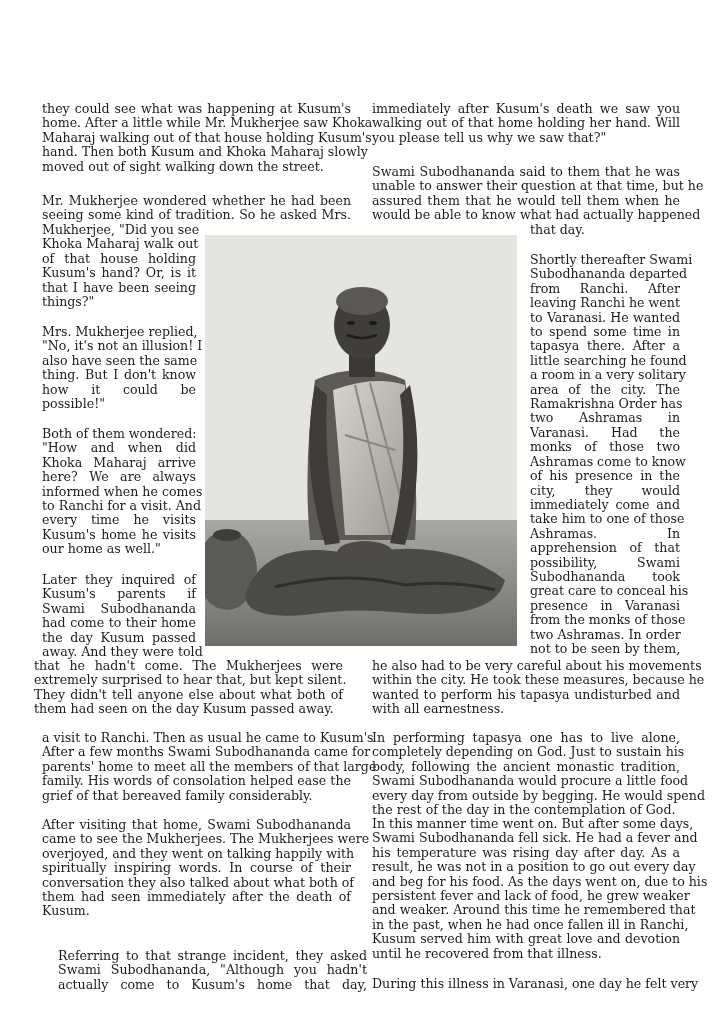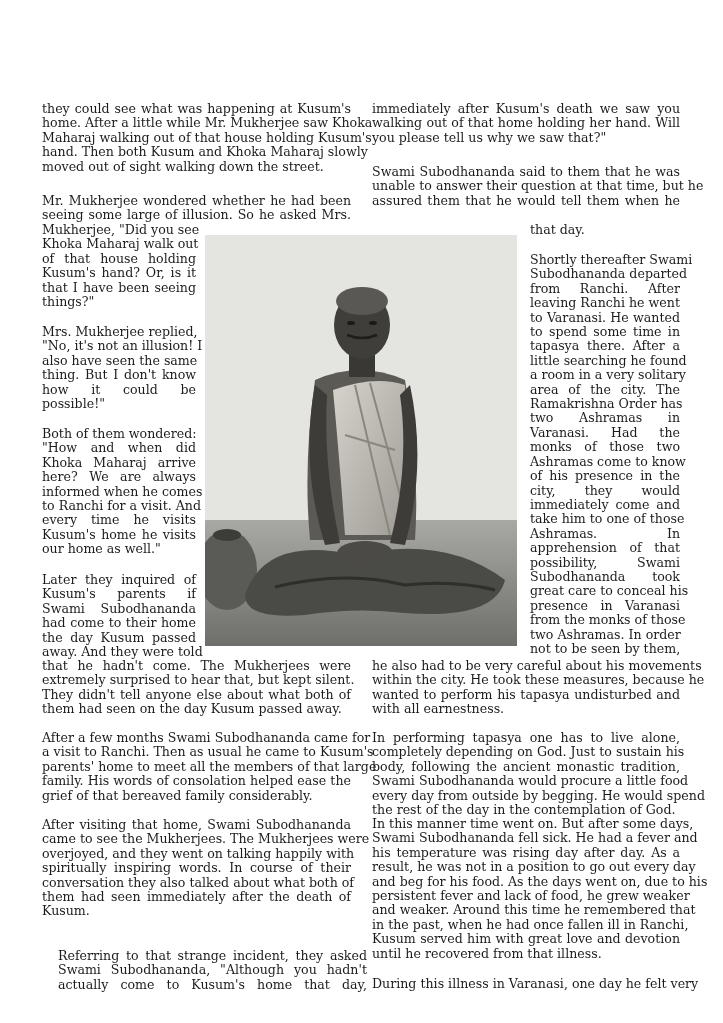--- a/index.html
+++ b/index.html
@@ -24,21 +24,21 @@
       <span class="line">they could see what was happening at Kusum's</span>
       <span class="line">home. After a little while Mr. Mukherjee saw Khoka</span>
       <span class="line">Maharaj walking out of that house holding Kusum's</span>
       <span class="line">hand. Then both Kusum and Khoka Maharaj slowly</span>
       <span class="line last">moved out of sight walking down the street.</span>
     </div>
   </div>
 
   <div class="blk col" style="left:42px; top:154px; width:309px;">
     <span class="line">Mr. Mukherjee wondered whether he had been</span>
-    <span class="line">seeing some large of illusion. So he asked Mrs.</span>
+    <span class="line">seeing some kind of tradition. So he asked Mrs.</span>
   </div>
   <div class="blk col" style="left:42px; top:183px; width:154px;">
     <span class="line last">Mukherjee, "Did you see</span>
     <span class="line">Khoka Maharaj walk out</span>
     <span class="line">of that house holding</span>
     <span class="line">Kusum's hand? Or, is it</span>
     <span class="line">that I have been seeing</span>
     <span class="line last">things?"</span>
   </div>
 
@@ -64,30 +64,30 @@
   </div>
 
   <div class="blk col" style="left:42px; top:533px; width:154px;">
     <span class="line">Later they inquired of</span>
     <span class="line">Kusum's parents if</span>
     <span class="line">Swami Subodhananda</span>
     <span class="line">had come to their home</span>
     <span class="line">the day Kusum passed</span>
     <span class="line">away. And they were told</span>
   </div>
-  <div class="blk col" style="left:42px; top:619px; width:309px;">
+  <div class="blk col" style="left:34px; top:619px; width:309px;">
     <span class="line">that he hadn't come. The Mukherjees were</span>
     <span class="line">extremely surprised to hear that, but kept silent.</span>
     <span class="line">They didn't tell anyone else about what both of</span>
     <span class="line last">them had seen on the day Kusum passed away.</span>
   </div>
 
   <div class="blk col" style="left:42px; top:691px; width:309px;">
+    <span class="line">a visit to Ranchi. Then as usual he came to Kusum's</span>
     <span class="line">After a few months Swami Subodhananda came for</span>
-    <span class="line">a visit to Ranchi. Then as usual he came to Kusum's</span>
     <span class="line">parents' home to meet all the members of that large</span>
     <span class="line">family. His words of consolation helped ease the</span>
     <span class="line last">grief of that bereaved family considerably.</span>
   </div>
 
   <div class="blk col" style="left:42px; top:778px; width:309px;">
     <span class="line">After visiting that home, Swami Subodhananda</span>
     <span class="line">came to see the Mukherjees. The Mukherjees were</span>
     <span class="line">overjoyed, and they went on talking happily with</span>
     <span class="line">spiritually inspiring words. In course of their</span>
@@ -105,20 +105,21 @@
   <div class="blk col" style="left:372px; top:62px; width:308px;">
     <span class="line">immediately after Kusum's death we saw you</span>
     <span class="line">walking out of that home holding her hand. Will</span>
     <span class="line last">you please tell us why we saw that?"</span>
   </div>
 
   <div class="blk col" style="left:372px; top:125px; width:308px;">
     <span class="line">Swami Subodhananda said to them that he was</span>
     <span class="line">unable to answer their question at that time, but he</span>
     <span class="line">assured them that he would tell them when he</span>
+    <span class="line">would be able to know what had actually happened</span>
   </div>
   <div class="blk col" style="left:530px; top:183px; width:150px;">
     <span class="line last">that day.</span>
   </div>
 
   <div class="blk col" style="left:372px; top:619px; width:308px;">
     <span class="line">he also had to be very careful about his movements</span>
     <span class="line">within the city. He took these measures, because he</span>
     <span class="line">wanted to perform his tapasya undisturbed and</span>
     <span class="line last">with all earnestness.</span>

